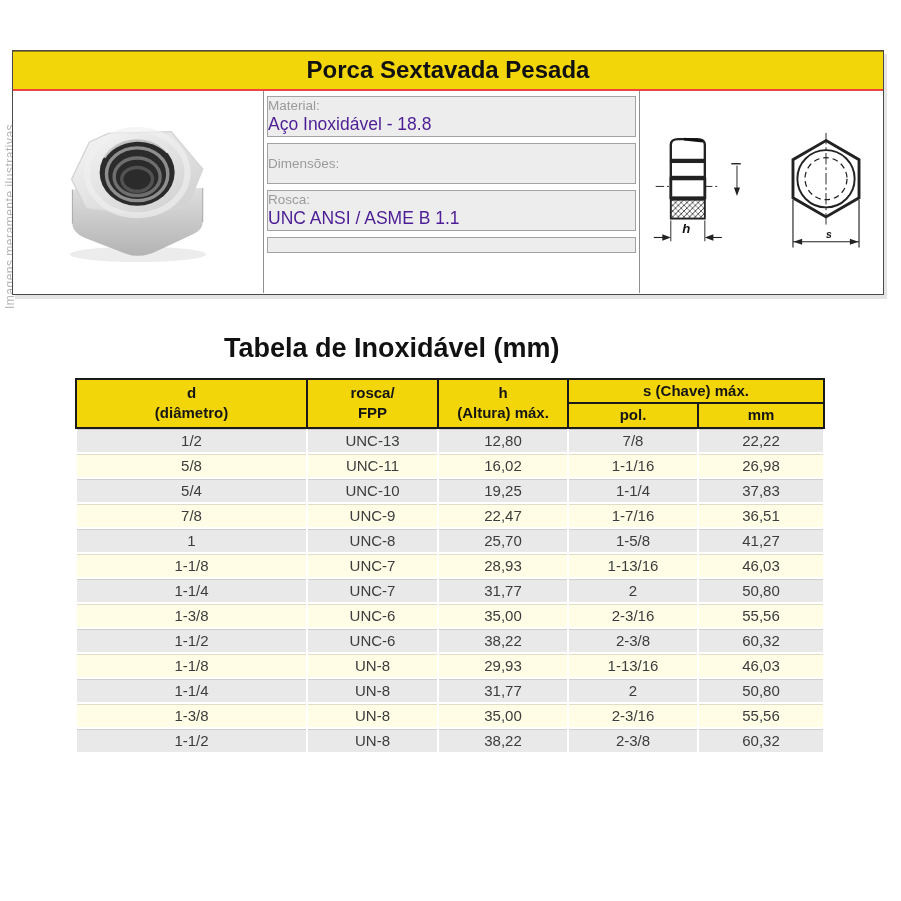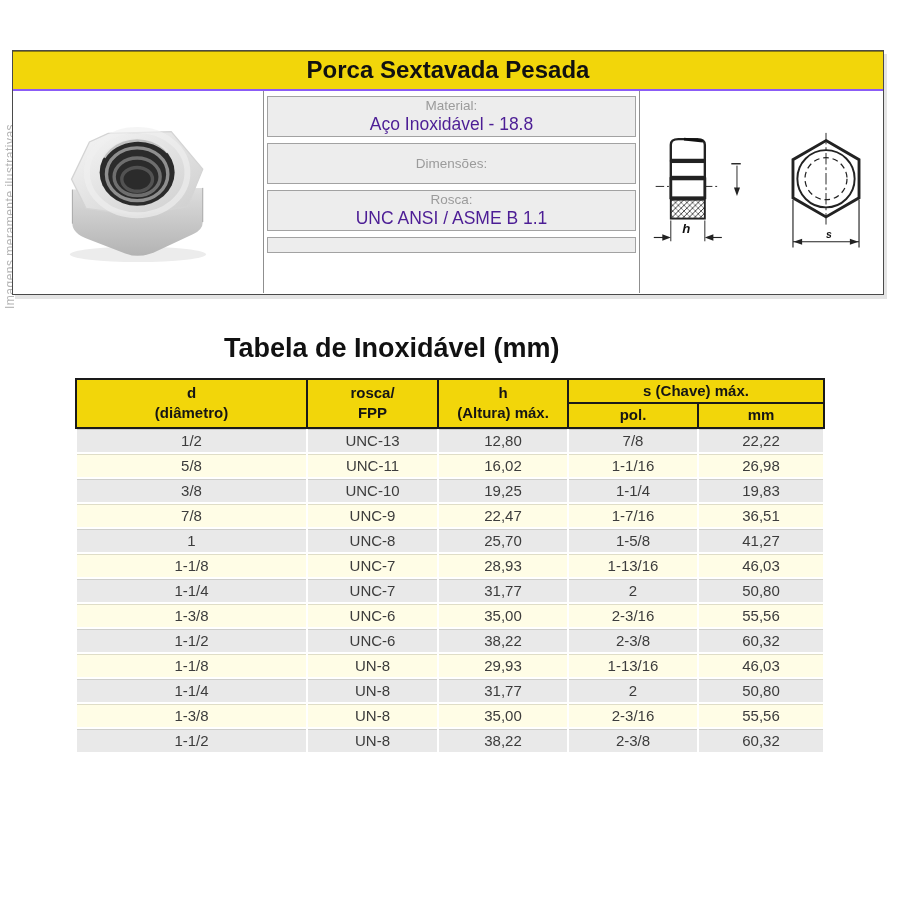--- a/index.html
+++ b/index.html
@@ -13,32 +13,32 @@
     font-size:12px; letter-spacing:.5px; color:#b4b4b4; white-space:nowrap;
     display:flex; align-items:center;
   }
 
   
   .card{
     position:absolute; left:12px; top:50px; width:872px; height:245px;
     background:#fff; border:1px solid #4a4a4a; box-shadow:3px 4px 0 #e4e4e4;
   }
   .title-bar{
-    height:40px; background:#F2D60A; border-bottom:2px solid #8b5cf6;
+    height:40px; background:#F2D60A; border-bottom:2px solid #ef4444;
     box-shadow:inset 0 1px 0 #8d7d12;
     display:flex; align-items:center; justify-content:center;
   }
   .title-bar span{ font-size:24px; font-weight:700; color:#111; }
   .card-row{ display:flex; height:202px; }
   .photo-cell{ width:251px; border-right:1px solid #8f8f8f;
     display:flex; align-items:flex-start; justify-content:center; padding-top:16px; }
   .mid-col{ width:376px; border-right:1px solid #8f8f8f; padding:5px 3px 0; overflow:hidden; }
   .spec-box{
     height:41px; margin-bottom:6px; background:#EDEDED; border:1px solid #a2a2a2;
-    display:flex; flex-direction:column; align-items:center; justify-content:center;
+    display:flex; flex-direction:column; align-items:flex-start; justify-content:center;
   }
   .spec-box .lbl{ font-size:13.5px; color:#9B9B9B; line-height:16px; }
   .spec-box .val{ font-size:17.5px; color:#4c1d95; line-height:21px; }
   .spec-box.sliver{ height:16px; margin-bottom:0; }
   .draw-cell{ flex:1; display:flex; align-items:center; justify-content:center; gap:24px; padding-top:4px; }
 
   
   .section-title{
     position:absolute; left:224px; top:333px;
     font-size:27px; font-weight:700; color:#111;
@@ -186,25 +186,25 @@
         <td>22,22</td>
       </tr>
       <tr>
         <td>5/8</td>
         <td>UNC-11</td>
         <td>16,02</td>
         <td>1-1/16</td>
         <td>26,98</td>
       </tr>
       <tr>
-        <td>3/8</td>
+        <td>5/4</td>
         <td>UNC-10</td>
         <td>19,25</td>
         <td>1-1/4</td>
-        <td>19,83</td>
+        <td>37,83</td>
       </tr>
       <tr>
         <td>7/8</td>
         <td>UNC-9</td>
         <td>22,47</td>
         <td>1-7/16</td>
         <td>36,51</td>
       </tr>
       <tr>
         <td>1</td>

